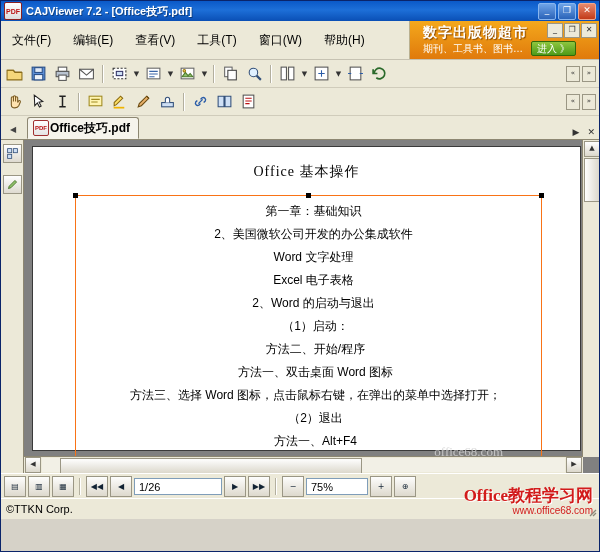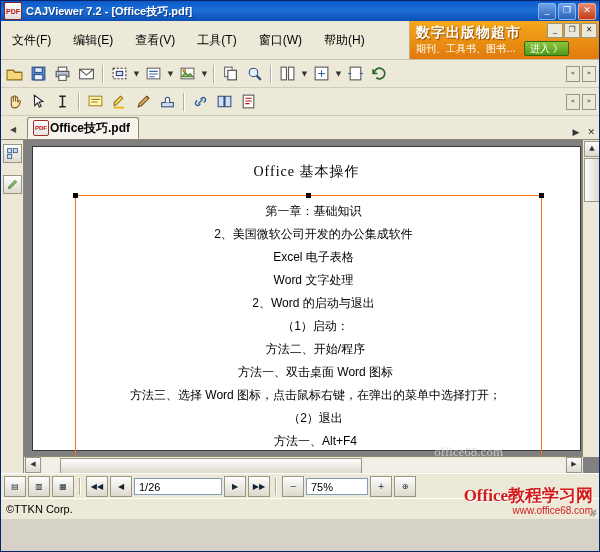--- a/index.html
+++ b/index.html
@@ -86,21 +86,21 @@
     color: #000;
     white-space: nowrap;
   }
   .banner {
     width: 190px;
     background: linear-gradient(to bottom,#f4a81c,#e07a0c);
     border-left: 1px solid #b9b090;
     display: flex;
     flex-direction: column;
     justify-content: center;
-    padding-left: 6px;
+    padding-left: 13px;
     box-sizing: border-box;
     position: relative;
   }
   .banner-title {
     color: #fff;
     font-size: 14px;
     font-weight: bold;
     letter-spacing: 1px;
     text-shadow: 1px 1px 1px #8a4a00;
     line-height: 17px;
@@ -681,22 +681,22 @@
     <div class="docarea">
       <div class="page">
         <div class="page-title">Office 基本操作</div>
         <div class="textblock">
           <div class="handle" style="left:-3px;top:-3px"></div>
           <div class="handle" style="left:50%;top:-3px;margin-left:-3px"></div>
           <div class="handle" style="right:-3px;top:-3px"></div>
 
           <p>第一章：基础知识</p>
           <p>2、美国微软公司开发的办公集成软件</p>
+          <p>Word        文字处理</p>
           <p>Excel     电子表格</p>
-          <p>Word        文字处理</p>
           <p>2、Word 的启动与退出</p>
           <p class="indent">（1）启动：</p>
           <p class="indent">方法二、开始/程序</p>
           <p class="indent">方法一、双击桌面 Word 图标</p>
           <p class="indent">方法三、选择 Word 图标，点击鼠标右键，在弹出的菜单中选择打开；</p>
           <p class="indent">（2）退出</p>
           <p class="indent">方法一、Alt+F4</p>
           <p class="indent">方法二、双击系统图标；</p>
 
         </div>

